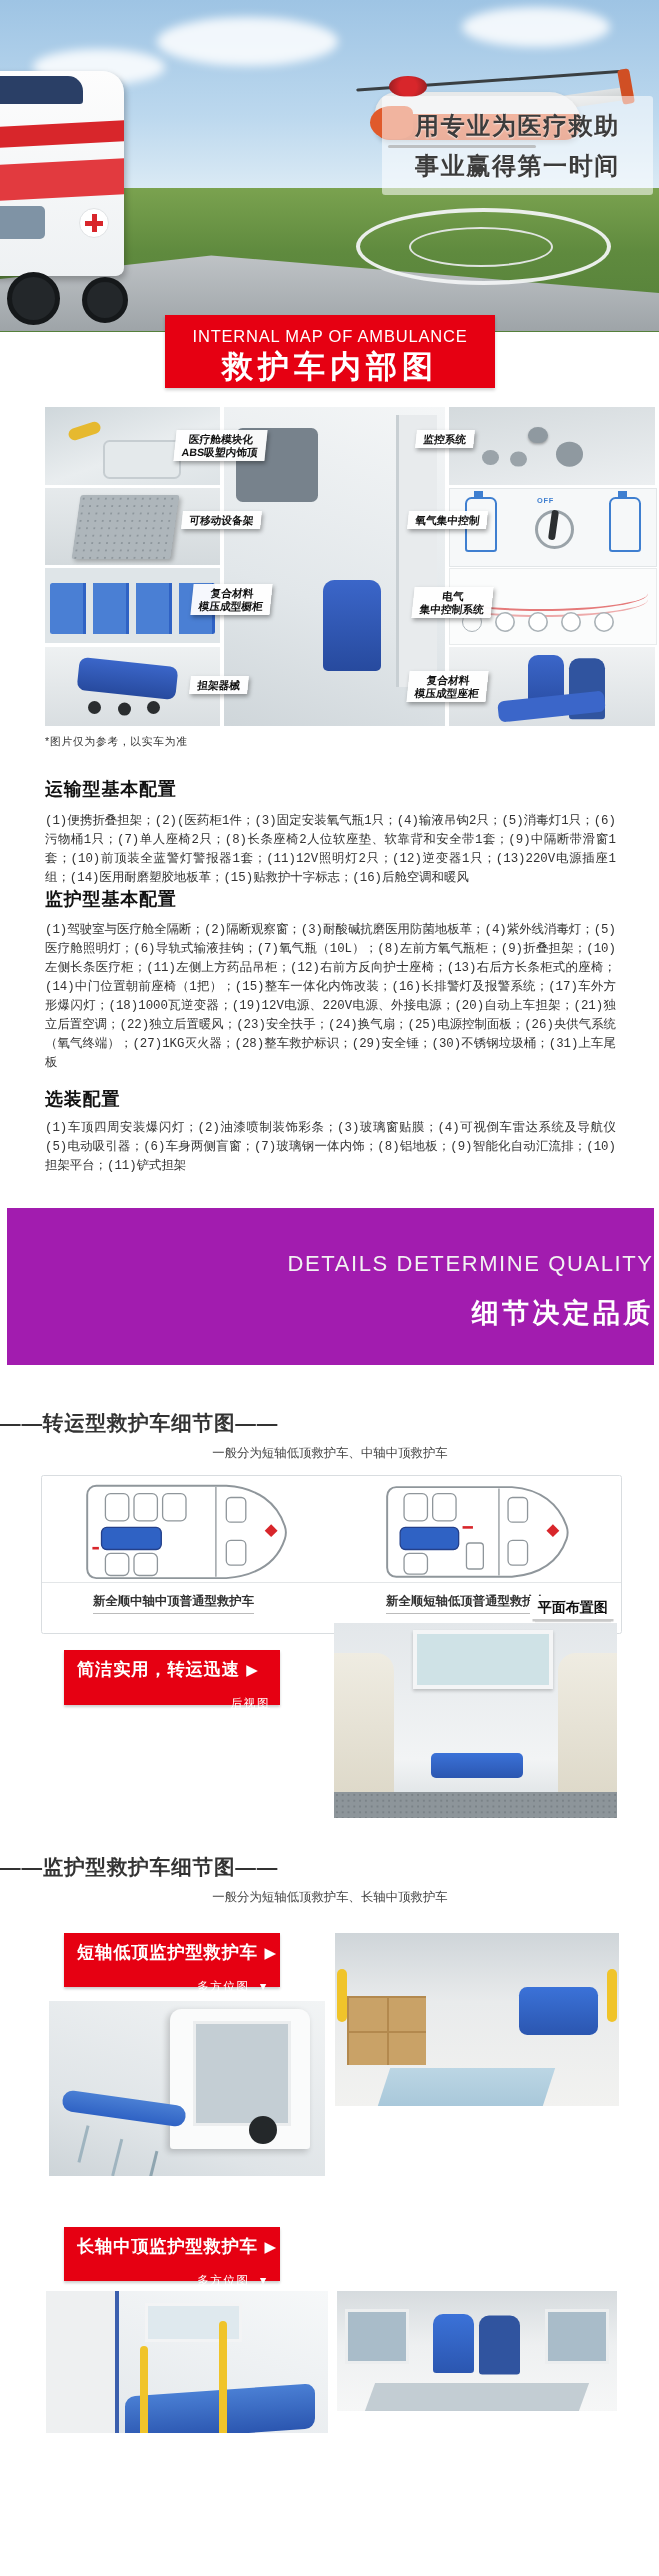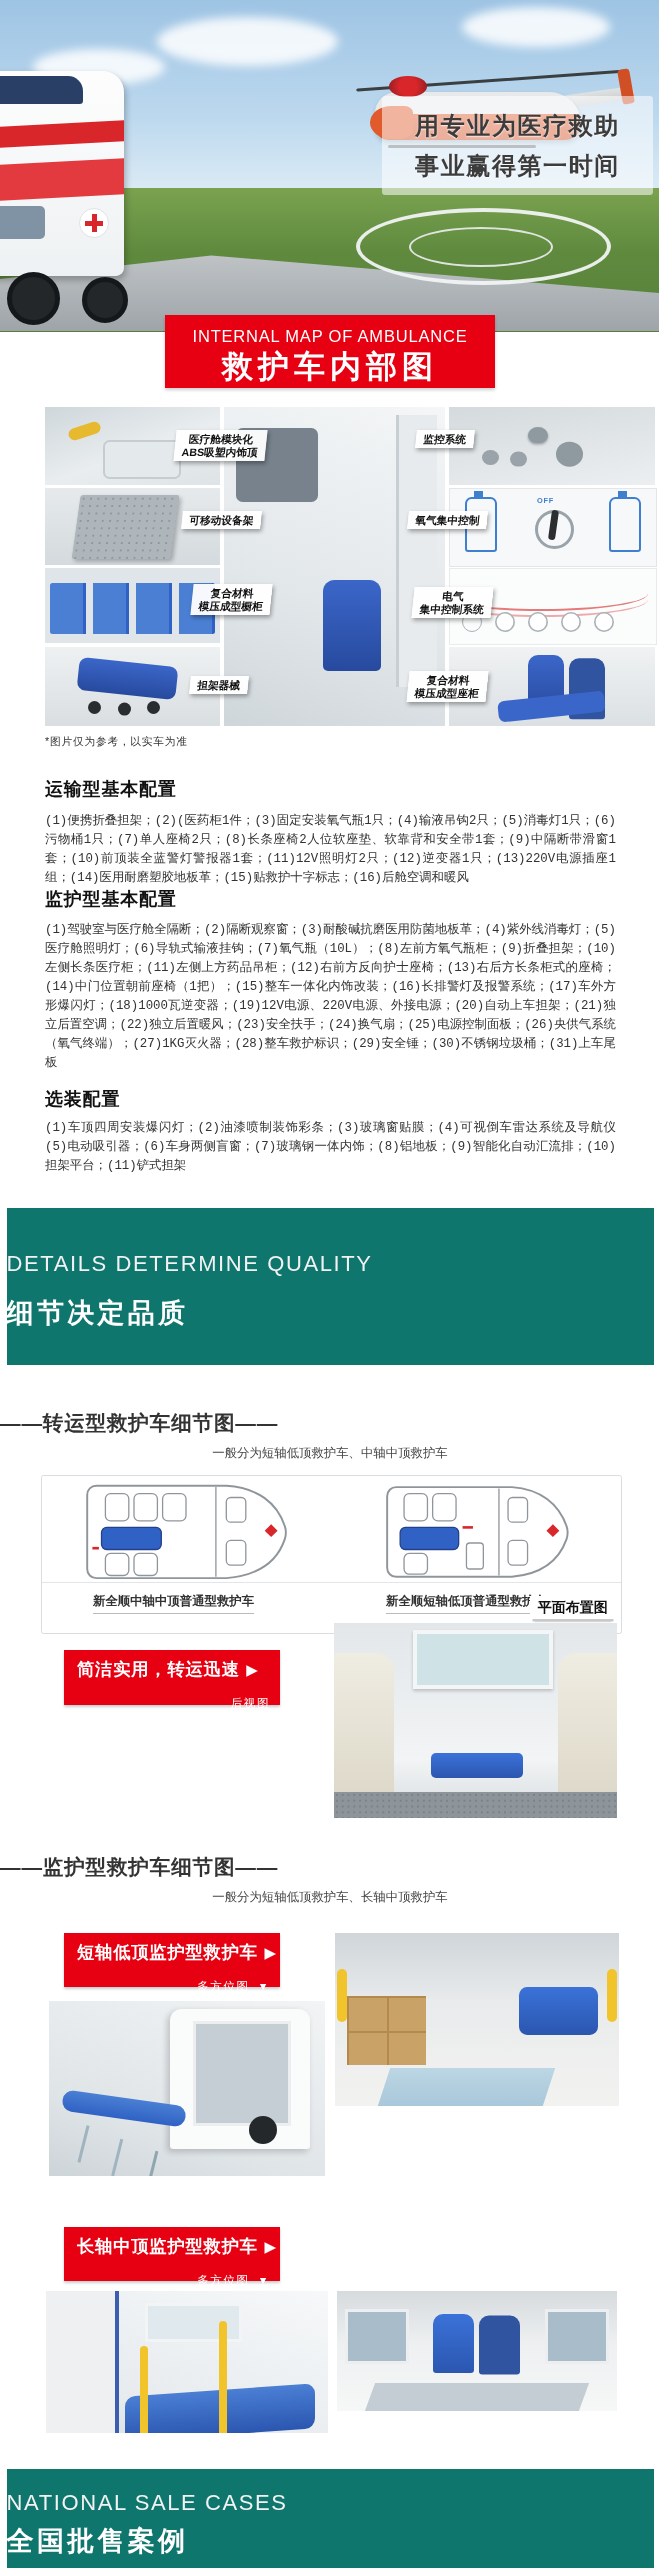--- a/index.html
+++ b/index.html
@@ -32,21 +32,21 @@
   .heli-tail{left:544px;top:92px;width:91px;height:13px;background:linear-gradient(180deg,#dfe2e3,#c9cdce);transform:rotate(-8deg);border-radius:3.3px 8.2px 8.2px 3.3px;}
   .heli-fin{left:620px;top:69px;width:11.5px;height:35px;background:#d04f24;transform:rotate(-10deg);border-radius:3.3px;}
   .heli-skid{left:388px;top:145px;width:148px;height:3.3px;background:#6d7478;border-radius:1.6px;}
   .slogan-panel{left:382px;top:96px;width:271px;height:99px;background:rgba(255,255,255,.55);border-radius:3.3px;display:flex;flex-direction:column;justify-content:center;align-items:center;}
   .slogan{font-size:24px;font-weight:bold;color:#3c3c3c;line-height:40px;letter-spacing:1.6px;text-shadow:0 0.8px 1.6px rgba(255,255,255,.8);}
 
   
   .red-banner{left:165px;top:315px;width:330px;height:73px;background:#e60012;color:#fff;text-align:center;box-shadow:0 1.6px 3.3px rgba(0,0,0,.2);}
   .red-banner .en{font-size:16.5px;margin-top:11.5px;letter-spacing:0.8px;}
   .red-banner .zh{font-size:31px;font-weight:bold;letter-spacing:5px;}
-  .dark-banner{left:6.6px;width:647px;background:#0f766e;color:#fff;text-align:left;}
+  .dark-banner{left:6.6px;width:647px;background:#a21caf;color:#fff;text-align:right;}
   .dark-banner .en{font-size:22px;letter-spacing:1.6px;color:#f2f2f2;}
   .dark-banner .zh{font-size:27px;font-weight:bold;letter-spacing:3.3px;margin-top:18px;}
 
   
   .imap{left:45px;top:404px;width:610px;height:325px;}
   .ph{position:absolute;background:#e8ecef;overflow:hidden;}
   .callout{position:absolute;background:rgba(255,255,255,.95);padding:2.5px 7.4px;font-size:10.7px;font-weight:bold;color:#111;line-height:13px;text-align:center;box-shadow:1.6px 2.5px 4.1px rgba(0,0,0,.35);transform:skewX(-6deg);white-space:nowrap;z-index:5;}
   .callout span{display:block;}
   .note{left:45px;top:735px;font-size:10.7px;color:#333;letter-spacing:0.8px;}
 
@@ -362,19 +362,15 @@
     <span class="s3L-bench"></span>
     <span class="s3L-rail"></span>
   </div>
   <div class="photo s3Rphoto" style="left:337px;top:2291px;width:280px;height:120px">
     <span class="s3R-winL"></span>
     <span class="s3R-winR"></span>
     <span class="s3R-seat"></span>
     <span class="s3R-floor"></span>
   </div>
 
-  <div class="abs dark-banner" style="top:2469px;height:99px">
-    <div class="en" style="margin-top:21.4px">NATIONAL SALE CASES</div>
-    <div class="zh" style="margin-top:6.6px">全国批售案例</div>
-  </div>
 
 </div>
 
 
 </body></html>

